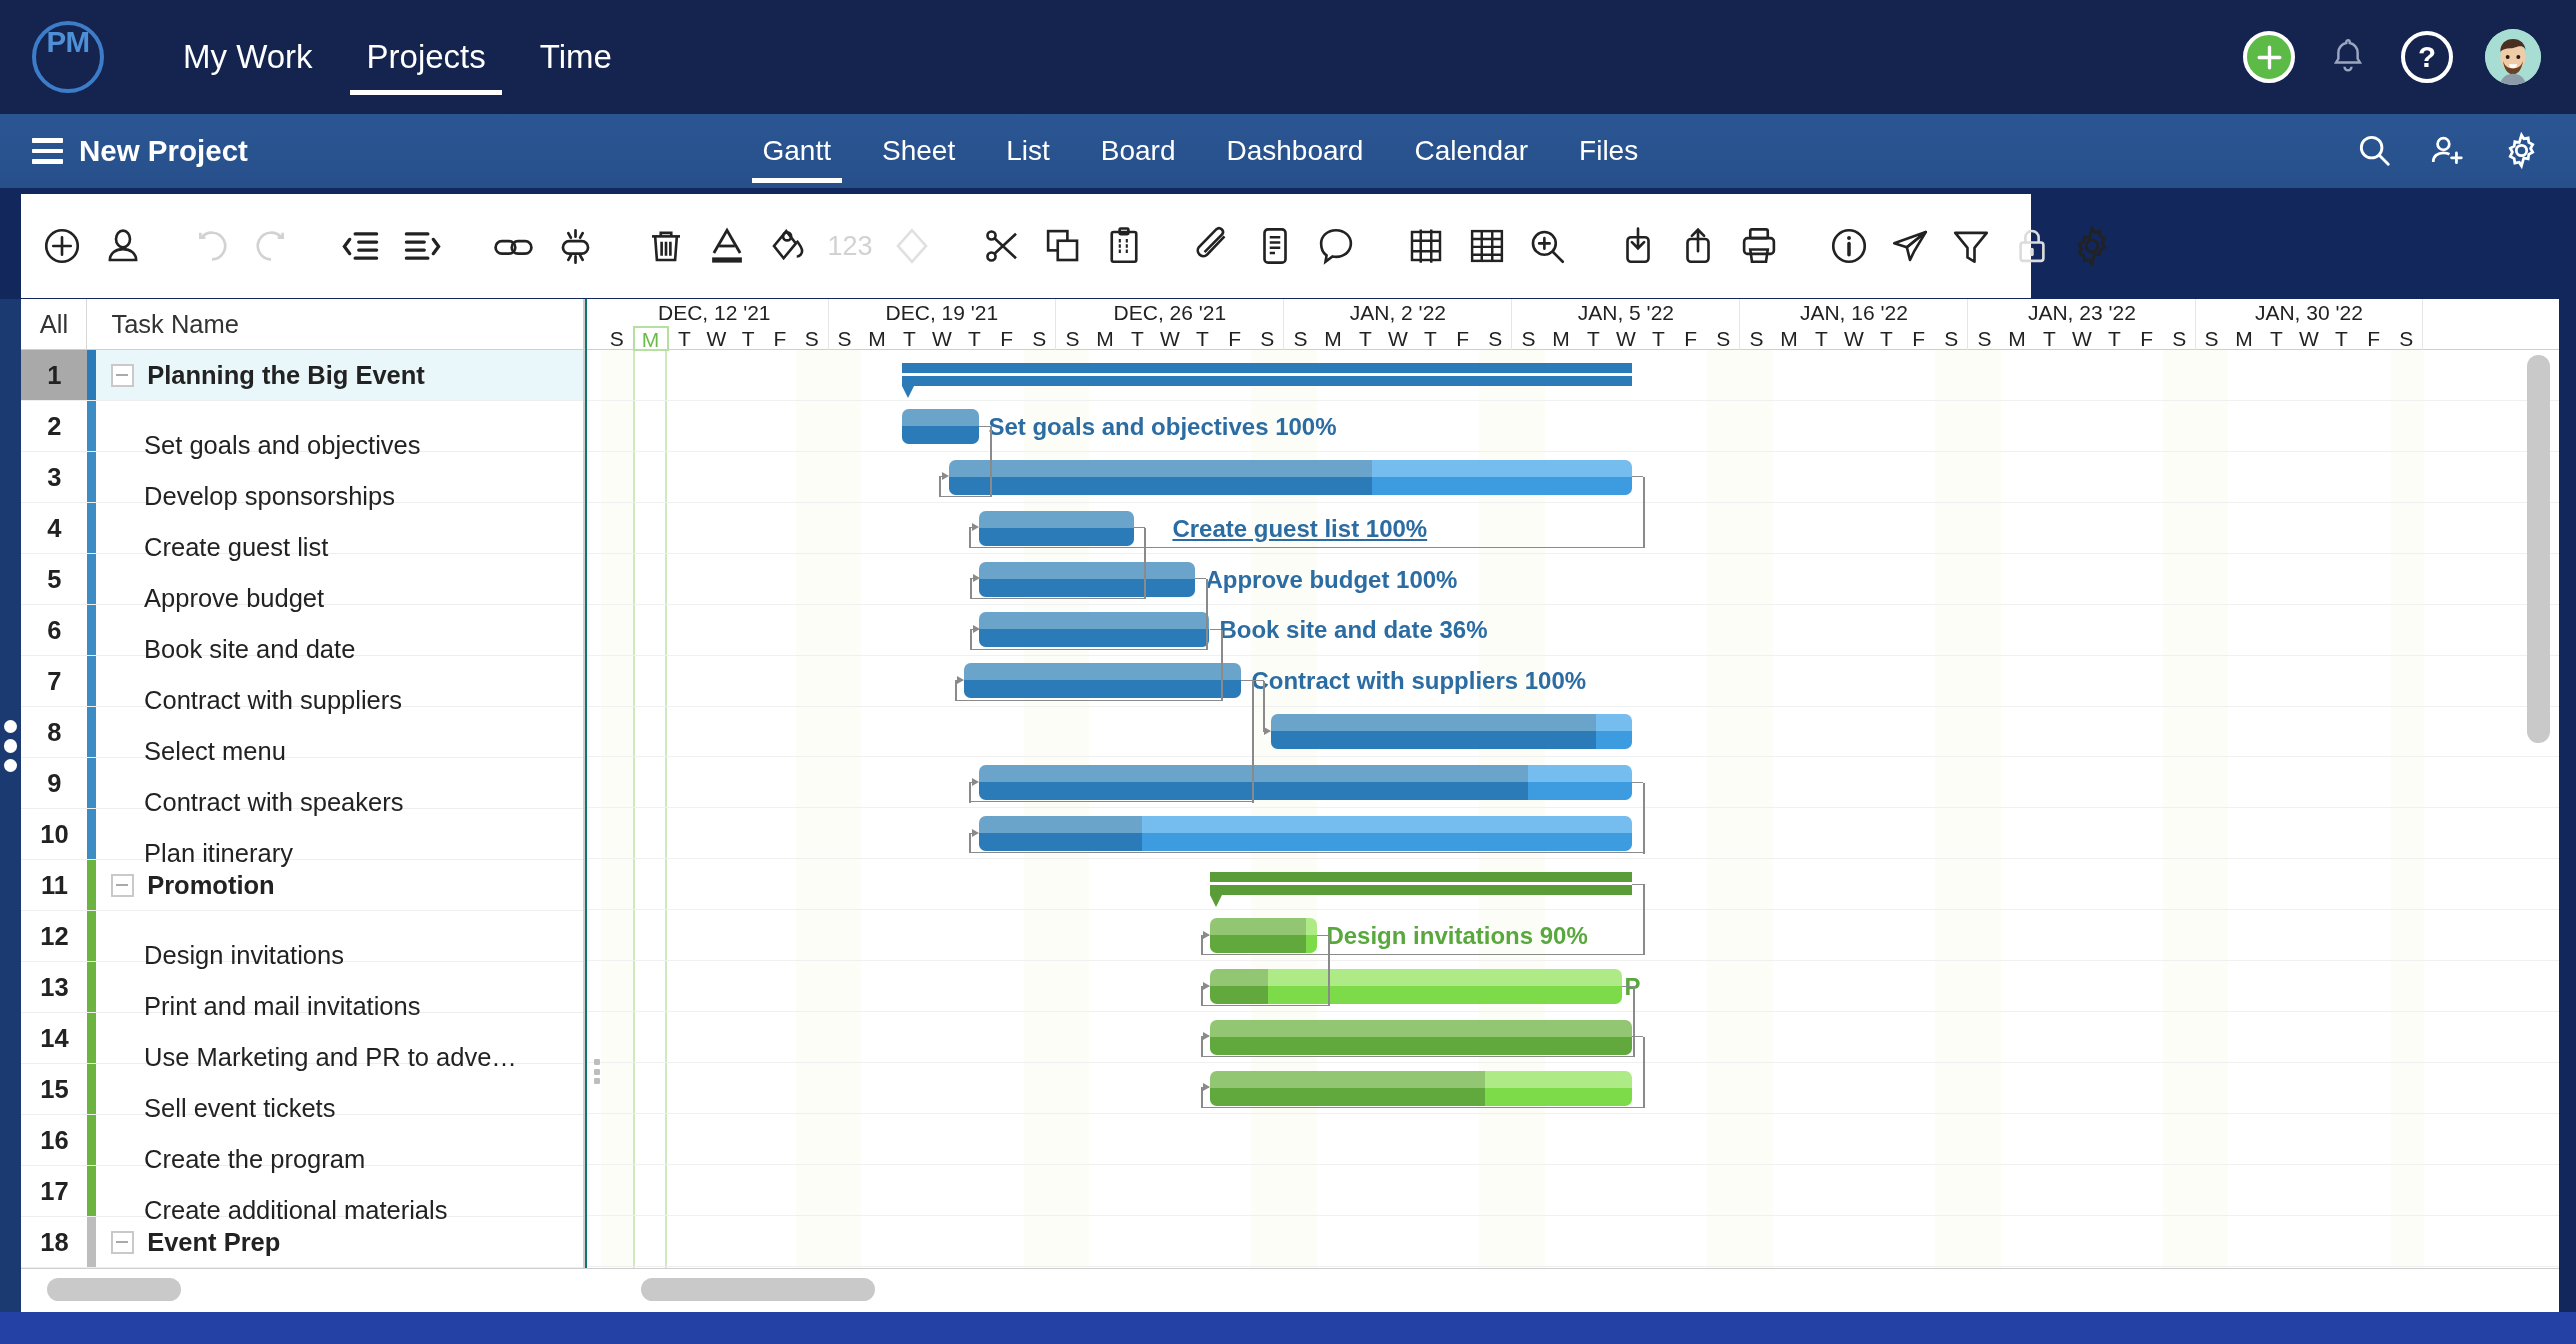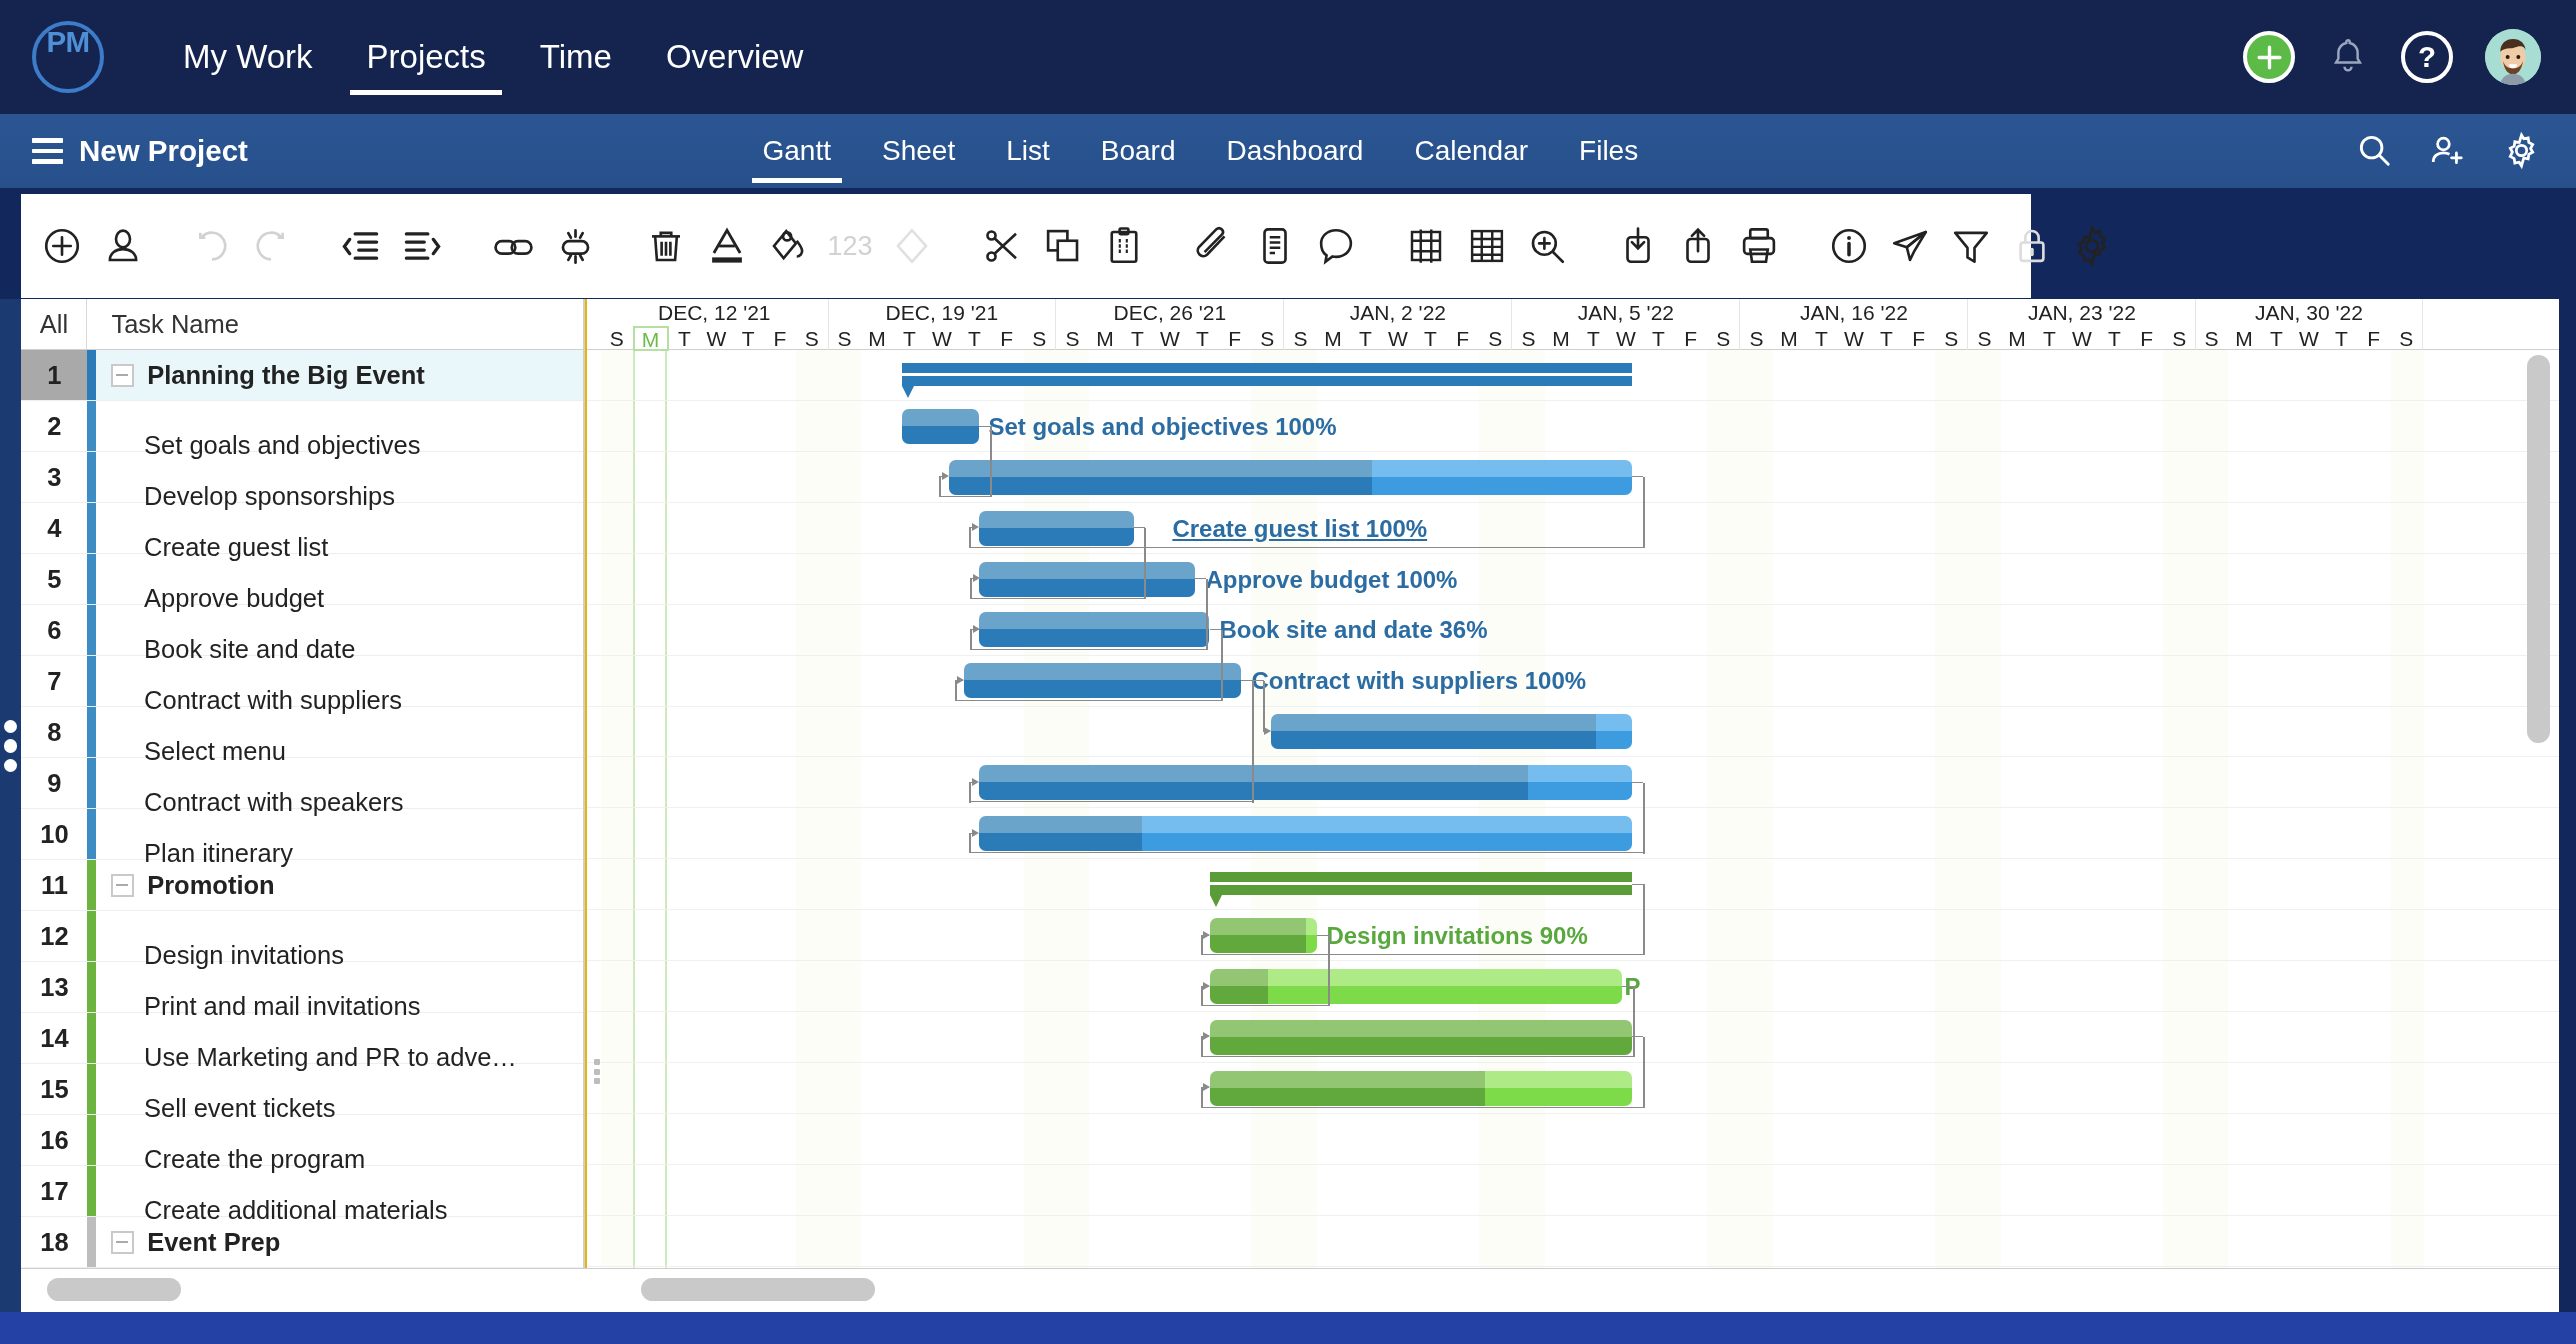--- a/index.html
+++ b/index.html
@@ -45,21 +45,21 @@
   
   .toolbar { position:absolute; left:21.4px; top:194px; width:2010px; height:104px;
              background:#fff; display:flex; align-items:center; }
   .tb { width:47px; height:47px; display:flex; align-items:center; justify-content:center;
         margin:0 9.4px; }
   .tb.first { margin-left:20px; }
   .tbsep { width:1.3px; height:42px; background:#d8d8d8; margin:0 14.7px; }
 
   
   .body { position:absolute; left:21.4px; top:299px; width:2538px; height:1013px;
-          background:#eab308; }
+          background:#0f766e; }
 
   .leftpanel { position:absolute; left:0; top:0; width:564px; height:1013px;
                border-right:2px solid #cfcfcf; background:#fff; overflow:hidden; }
 
   .lhead { display:flex; height:51px; border-bottom:1.3px solid #cfcfcf; }
   .lhead .c1 { width:66px; display:flex; align-items:center; justify-content:center;
                font-size:25.5px; color:#333; border-right:1.3px solid #d8d8d8; }
   .lhead .c2 { flex:1; display:flex; align-items:center; padding-left:24px;
                font-size:25.5px; color:#333; }
 
@@ -147,23 +147,20 @@
     </div>
     <div class="topnav-items">
       <div class="topnav-item">
         <span>My Work</span>
       </div>
       <div class="topnav-item active">
         <span>Projects</span>
       </div>
       <div class="topnav-item">
         <span>Time</span>
-      </div>
-      <div class="topnav-item">
-        <span>Overview</span>
       </div>
     </div>
     <div class="topnav-right">
       <div class="circ plus-btn">
         <svg width="31" height="31" viewBox="0 0 24 24">
             <path d="M12 4v16M4 12h16" stroke="#fff" stroke-width="2.6" stroke-linecap="round"></path>
           </svg>
       </div>
       <div>
         <svg width="42" height="42" viewBox="0 0 24 24" fill="none" stroke="#9aa6c0" stroke-width="1.4">

